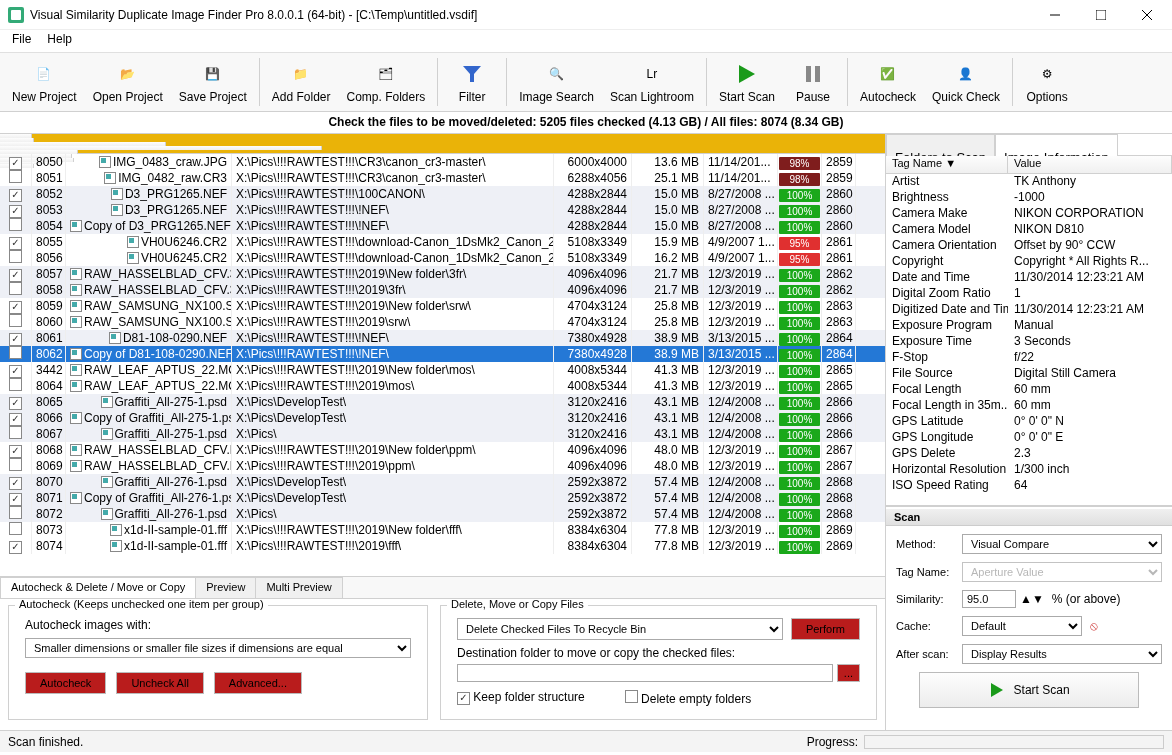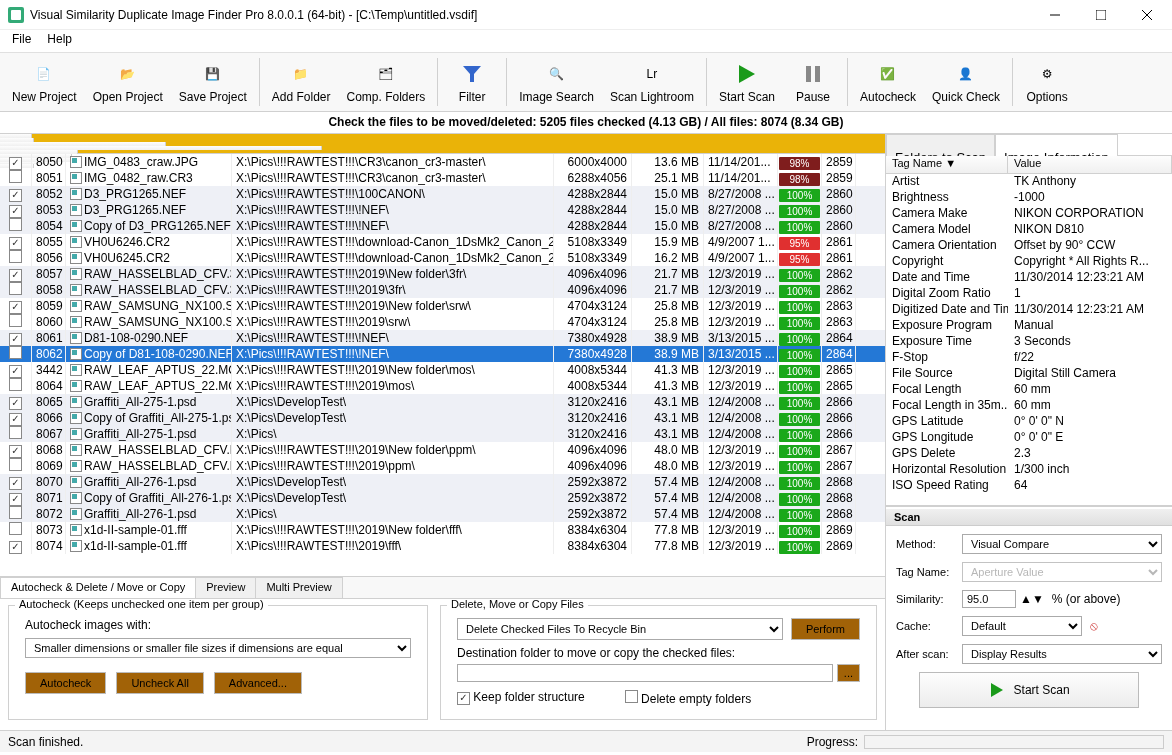--- a/index.html
+++ b/index.html
@@ -22,38 +22,38 @@
 .ghead { display:flex; background:#eab308; border-bottom:1px solid #d0d0d0; height:20px;flex-direction:column; }
 .ghead div { border-right:1px solid #d0d0d0; padding:2px 4px; font-size:11px; text-align:center; background:linear-gradient(#fdfdfd,#f0f0f0); overflow:hidden; }
 .gbody { overflow-y:scroll; height:423px; }
 .row { display:flex; height:16px; align-items:center; font-size:11px; }
 .row.alt0 { background:#fff; }
 .row.alt1 { background:#eef0f6; }
 .row.sel { background:#2478d6; color:#fff; }
 .row .c { padding:0 4px; overflow:hidden; white-space:nowrap; border-right:1px solid #eee; height:16px; line-height:16px; }
 .c-chk { width:32px; text-align:center; }
 .c-idx { width:34px; text-align:right; }
-.c-fn  { width:166px; }
+.c-fn  { width:166px;text-align:right; }
 .c-fld { width:322px; }
 .c-dim { width:78px; text-align:right; }
 .c-sz  { width:72px; text-align:right; }
 .c-dt  { width:74px; }
 .c-sim { width:44px; padding:1px !important; }
 .c-grp { width:34px; text-align:right; }
 .sim { display:inline-block; width:100%; height:13px; text-align:center; color:#fff; font-size:10px; line-height:13px; border-radius:1px; }
 .sim.g { background:#1aa81a; } .sim.o { background:#7f1d1d; } .sim.r { background:#e03030; }
 .fic { display:inline-block; width:12px; height:12px; background:#fff; border:1px solid #888; margin-right:2px; vertical-align:-2px; position:relative; }
 .fic::after { content:""; position:absolute; left:1px; top:1px; width:5px; height:5px; background:#4aa; }
 .tabs { display:flex; border-bottom:1px solid #d0d0d0; background:#f8f8f8; height:22px; }
 .tabs .tab { padding:3px 10px; border:1px solid #d0d0d0; border-bottom:none; margin-right:-1px; background:#f0f0f0; font-size:11px; }
 .tabs .tab.active { background:#fff; }
 .panel { padding:6px 8px; flex:1; overflow:hidden; }
 .fieldset { border:1px solid #d0d0d0; padding:6px 16px 10px; margin-bottom:4px; position:relative; }
 .fieldset .legend { position:absolute; top:-8px; left:6px; background:#fff; padding:0 4px; font-size:11px; }
-.btn2 { padding:4px 14px; background:#a16207; border:1px solid #bbb; font-size:11px;text-align:center; }
+.btn2 { padding:4px 14px; background:#b91c1c; border:1px solid #bbb; font-size:11px;text-align:center; }
 .input, select { border:1px solid #aaa; padding:2px 4px; font-size:11px; background:#fff; }
 .rtabs { display:flex; border-bottom:1px solid #d0d0d0; height:22px; }
 .rtabs .tab { padding:15px 8px; border:1px solid #d0d0d0; border-bottom:none; margin-left:0; background:#f0f0f0; font-size:13px; }
 .rtabs .tab.active { background:#fff; }
 .props { height:350px; overflow:hidden; border-bottom:1px solid #d0d0d0; }
 .phead { display:flex; background:linear-gradient(#fdfdfd,#f0f0f0); border-bottom:1px solid #d0d0d0; height:18px; }
 .phead div { border-right:1px solid #d0d0d0; padding:1px 6px; font-size:11px; }
 .prow { display:flex; height:16px; font-size:11px; }
 .prow div { padding:0 6px; overflow:hidden; white-space:nowrap; }
 .pn { width:122px; } .pv { flex:1; }

